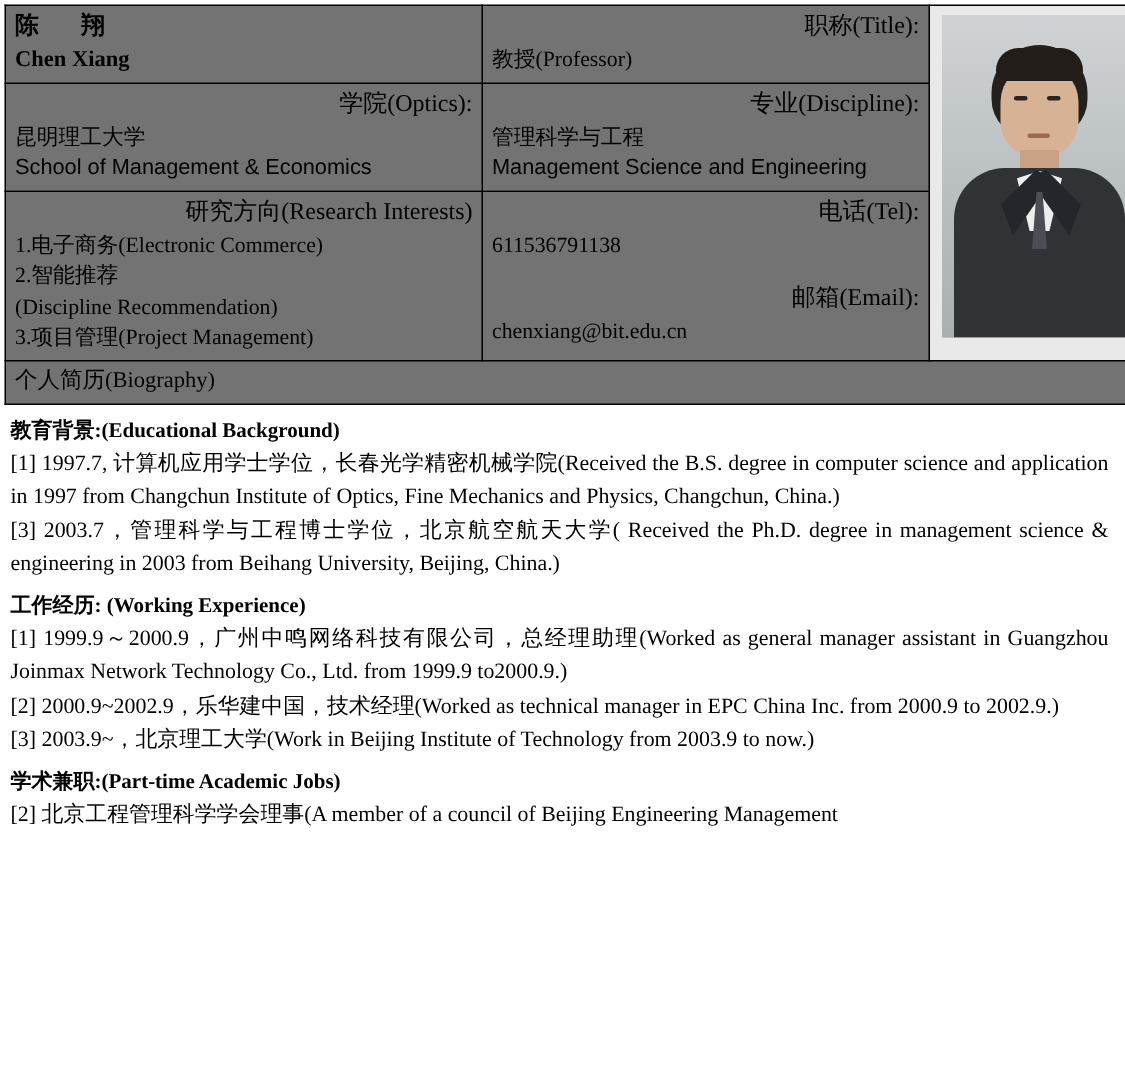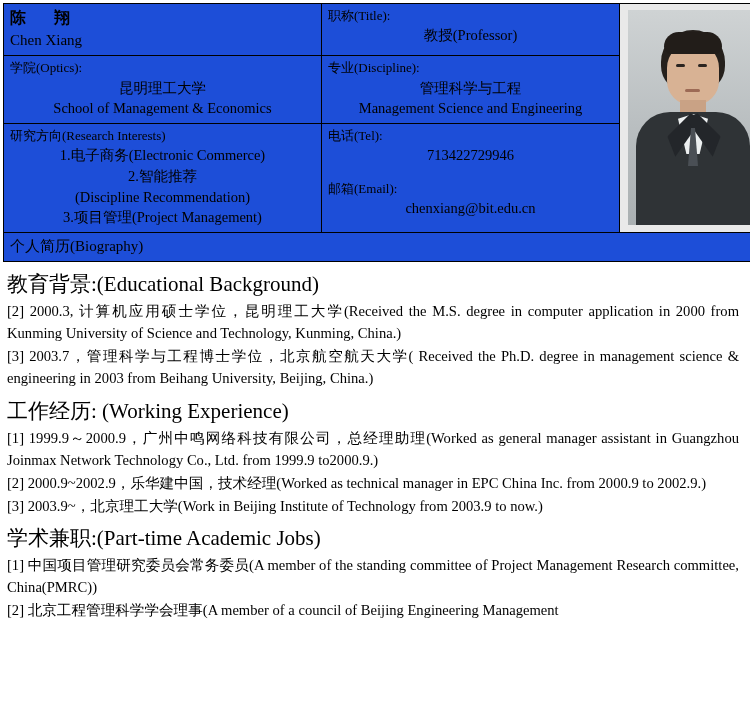--- a/index.html
+++ b/index.html
@@ -29,38 +29,38 @@
     border-collapse: collapse;
     background: #e9e9e9;
     table-layout: fixed;
   }
   .info-card td {
     border: 1px solid #000000;
     vertical-align: top;
     padding: 3px 6px 4px 6px;
     font-size: 14.5px;
     line-height: 1.42;
-    background: #1d4ed8;
+    background: #737373;
   }
   .col-left { width: 305px; }
   .col-mid  { width: 285px; }
   .col-photo{ width: 146px; padding: 0 !important; background: #e9e9e9 !important; }
 
   .name-cn {
     font-weight: bold;
     font-size: 16px;
     letter-spacing: 6px;
   }
   .name-en {
-    font-weight: normal;
+    font-weight: bold;
     font-size: 15px;
   }
-  .label-line { font-size: 13px; }
-  .value-line { font-size: 14.5px; text-align: center; }
-  .value-en { font-family: Liberation Serif, serif; }
+  .label-line { font-size: 16px; text-align: right; }
+  .value-line { font-size: 14.5px; }
+  .value-en { font-family: Liberation Sans, sans-serif; }
 
   .bio-row td {
     font-size: 15px;
     padding: 3px 6px 4px 6px;
   }
 
   
   .photo-wrap {
     width: 146px;
     height: 100%;
@@ -166,22 +166,22 @@
 
   
   .bio-body {
     margin: 0 3px;
     padding: 6px 4px 0 4px;
     width: 740px;
     box-sizing: border-box;
     background: #ffffff;
   }
   .sec-title {
-    font-weight: normal;
-    font-size: 21px;
+    font-weight: bold;
+    font-size: 14px;
     margin: 7px 0 3px 0;
   }
   .sec-title.first { margin-top: 2px; }
   .para {
     font-size: 14.6px;
     line-height: 1.5;
     text-align: justify;
     text-justify: inter-word;
     margin: 0 0 1px 0;
   }
@@ -239,42 +239,41 @@
     <tr>
       <td class="col-left">
         <div class="label-line">研究方向(Research Interests)</div>
         <div class="value-line">1.电子商务(Electronic Commerce)</div>
         <div class="value-line">2.智能推荐</div>
         <div class="value-line">(Discipline Recommendation)</div>
         <div class="value-line">3.项目管理(Project Management)</div>
       </td>
       <td class="col-mid">
         <div class="label-line">电话(Tel):</div>
-        <div class="value-line">713422729946</div>
+        <div class="value-line">611536791138</div>
         <div class="value-line" style="height:14px">&nbsp;</div>
         <div class="label-line">邮箱(Email):</div>
         <div class="value-line">chenxiang@bit.edu.cn</div>
       </td>
     </tr>
 
     <tr class="bio-row">
       <td colspan="3">个人简历(Biography)</td>
     </tr>
   </tbody>
     </table>
 
   <div class="bio-body">
 
     <div class="sec-title first">教育背景:(Educational Background)</div>
-    <div class="para">[2] 2000.3, 计算机应用硕士学位，昆明理工大学(Received the M.S. degree in computer application in 2000 from Kunming University of Science and Technology, Kunming, China.)</div>
+    <div class="para">[1] 1997.7, 计算机应用学士学位，长春光学精密机械学院(Received the B.S. degree in computer science and application in 1997 from Changchun Institute of Optics, Fine Mechanics and Physics, Changchun, China.)</div>
     <div class="para">[3] 2003.7，管理科学与工程博士学位，北京航空航天大学( Received the Ph.D. degree in management science &amp; engineering in 2003 from Beihang University, Beijing, China.)</div>
 
     <div class="sec-title">工作经历: (Working Experience)</div>
     <div class="para">[1] 1999.9～2000.9，广州中鸣网络科技有限公司，总经理助理(Worked as general manager assistant in Guangzhou Joinmax Network Technology Co., Ltd. from 1999.9 to2000.9.)</div>
     <div class="para">[2] 2000.9~2002.9，乐华建中国，技术经理(Worked as technical manager in EPC China Inc. from 2000.9 to 2002.9.)</div>
     <div class="para">[3] 2003.9~，北京理工大学(Work in Beijing Institute of Technology from 2003.9 to now.)</div>
 
     <div class="sec-title">学术兼职:(Part-time Academic Jobs)</div>
-    <div class="para">[1] 中国项目管理研究委员会常务委员(A member of the standing committee of Project Management Research committee, China(PMRC))</div>
     <div class="para">[2] 北京工程管理科学学会理事(A member of a council of Beijing Engineering Management</div>
 
   </div>
 </div>
 
 </body></html>

